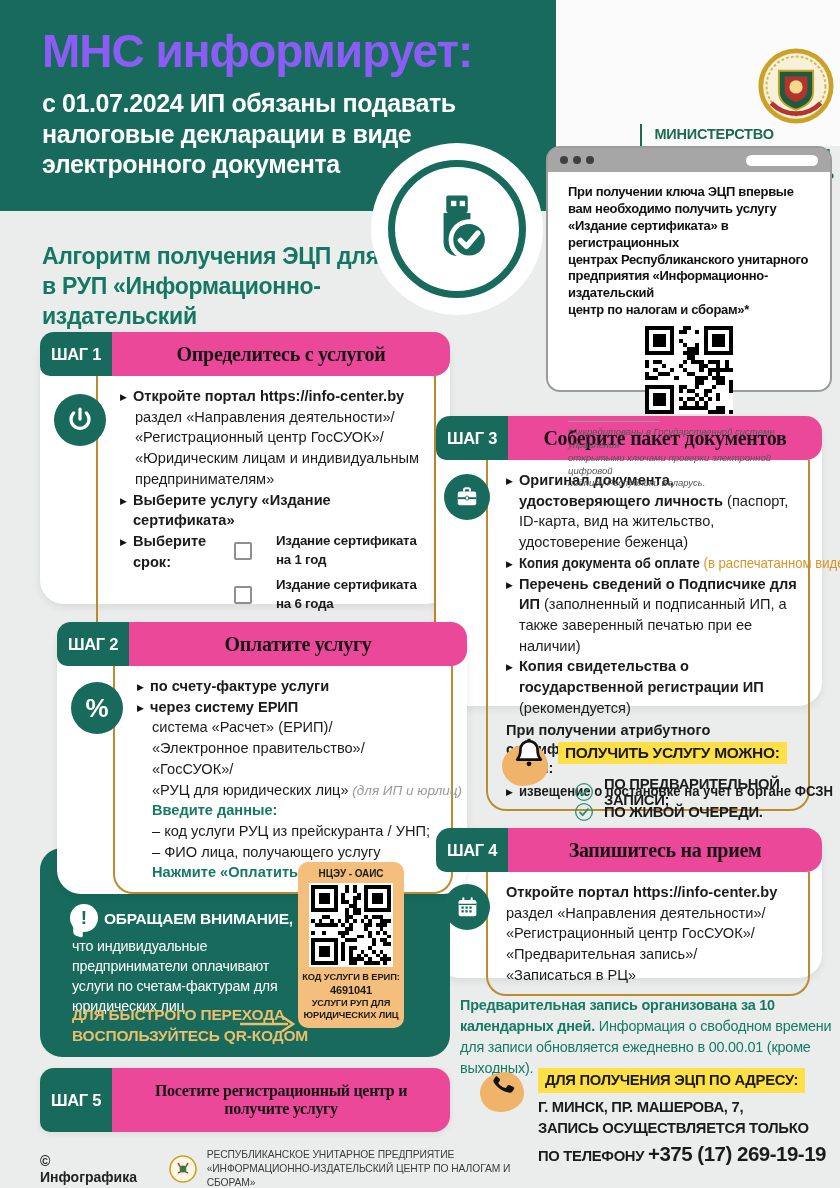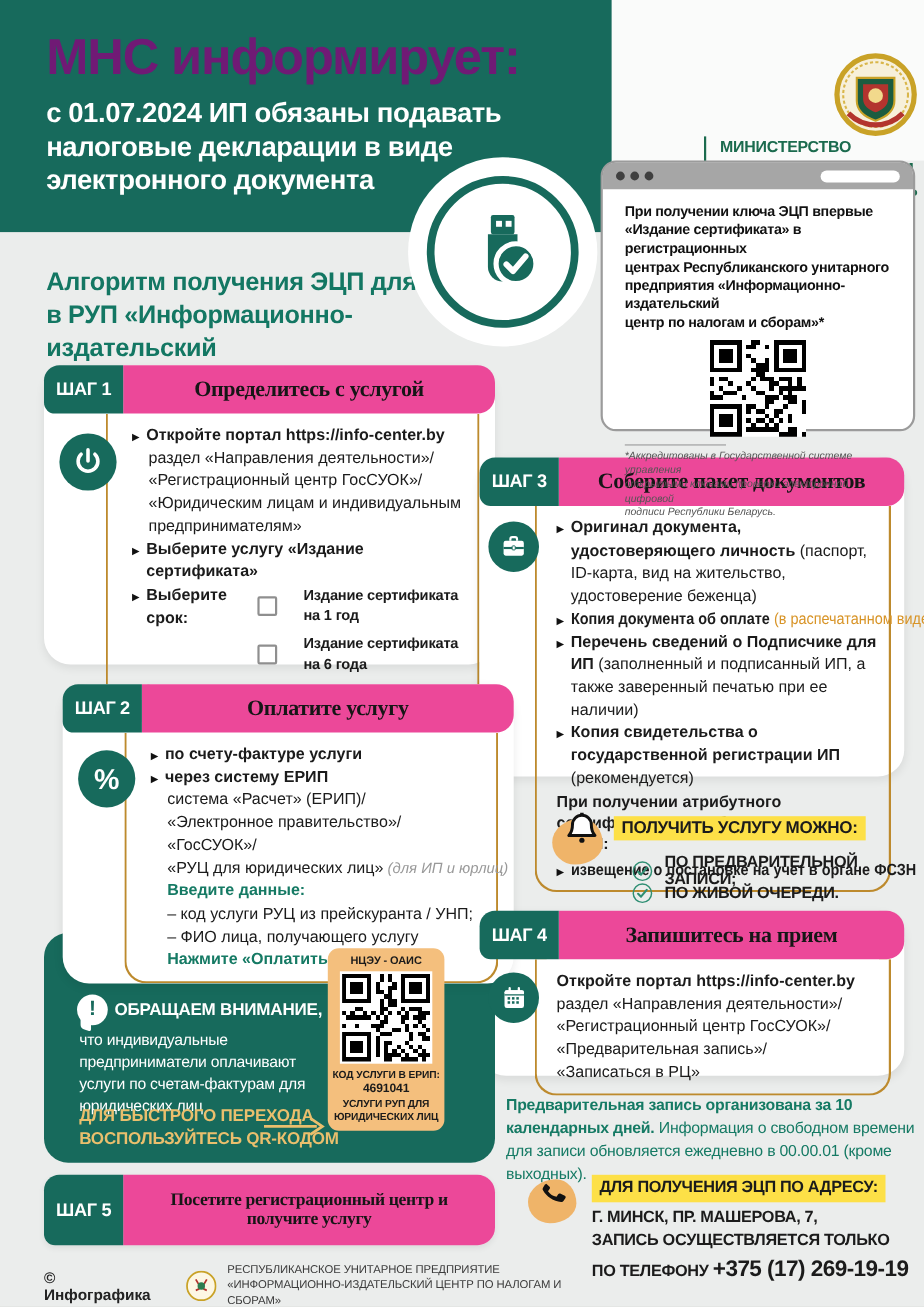--- a/index.html
+++ b/index.html
@@ -7,21 +7,21 @@
   #page {
     position:relative; width:840px; height:1188px; margin:0 auto;
     background:#ebedec; overflow:hidden;
     font-family:"Liberation Sans", sans-serif; color:#1b1b1b;
   }
   .abs { position:absolute; }
 
   
   .top-white { left:556px; top:0; width:284px; height:146px; background:#fafbfa; }
   .green-header { left:0; top:0; width:556px; height:211px; background:#176a5c; }
-  .main-title { left:42px; top:24px; font-size:46px; font-weight:bold; color:#701a75; letter-spacing:-1px; }
+  .main-title { left:42px; top:24px; font-size:46px; font-weight:bold; color:#8b5cf6; letter-spacing:-1px; }
   .main-subtitle { left:42px; top:88px; width:490px; color:#ffffff; font-size:25px; font-weight:bold; line-height:1.22; letter-spacing:-0.4px; }
 
   .ministry { left:594px; top:48px; width:240px; display:flex; align-items:flex-end;flex-direction:column; }
   .ministry-text { border-left:2px solid #1b6b4e; padding-left:12px; margin-left:10px;
     color:#1b6b4e; font-size:14.5px; font-weight:bold; line-height:1.38; letter-spacing:-0.2px; }
 
   .hero-badge { left:371px; top:143px; width:172px; height:172px; border-radius:50%; background:#fff; z-index:6;
     display:flex; align-items:center; justify-content:center; }
   .hero-ring { width:138px; height:138px; border-radius:50%; border:7px solid #176a5c; display:flex; align-items:center; justify-content:center; background:#fff; }
 
@@ -165,20 +165,21 @@
     <div class="browser-bar">
       <span class="browser-dots">
           <i></i>
           <i></i>
           <i></i>
         </span>
       <span class="browser-pill"></span>
     </div>
     <div class="browser-text">
       <div>При получении ключа ЭЦП впервые</div>
+      <div>вам необходимо получить услугу</div>
       <div>«Издание сертификата» в регистрационных</div>
       <div>центрах Республиканского унитарного</div>
       <div>предприятия «Информационно-издательский</div>
       <div>центр по налогам и сборам»*</div>
     </div>
     <div class="browser-qr qr">
         <svg xmlns="http://www.w3.org/2000/svg" viewBox="0 0 21 21" width="100%" height="100%" shape-rendering="crispEdges">
           <rect width="21" height="21" fill="#fff"></rect>
           <rect x="9" y="0" width="1" height="1" fill="#000"></rect>
           <rect x="10" y="0" width="1" height="1" fill="#000"></rect>

